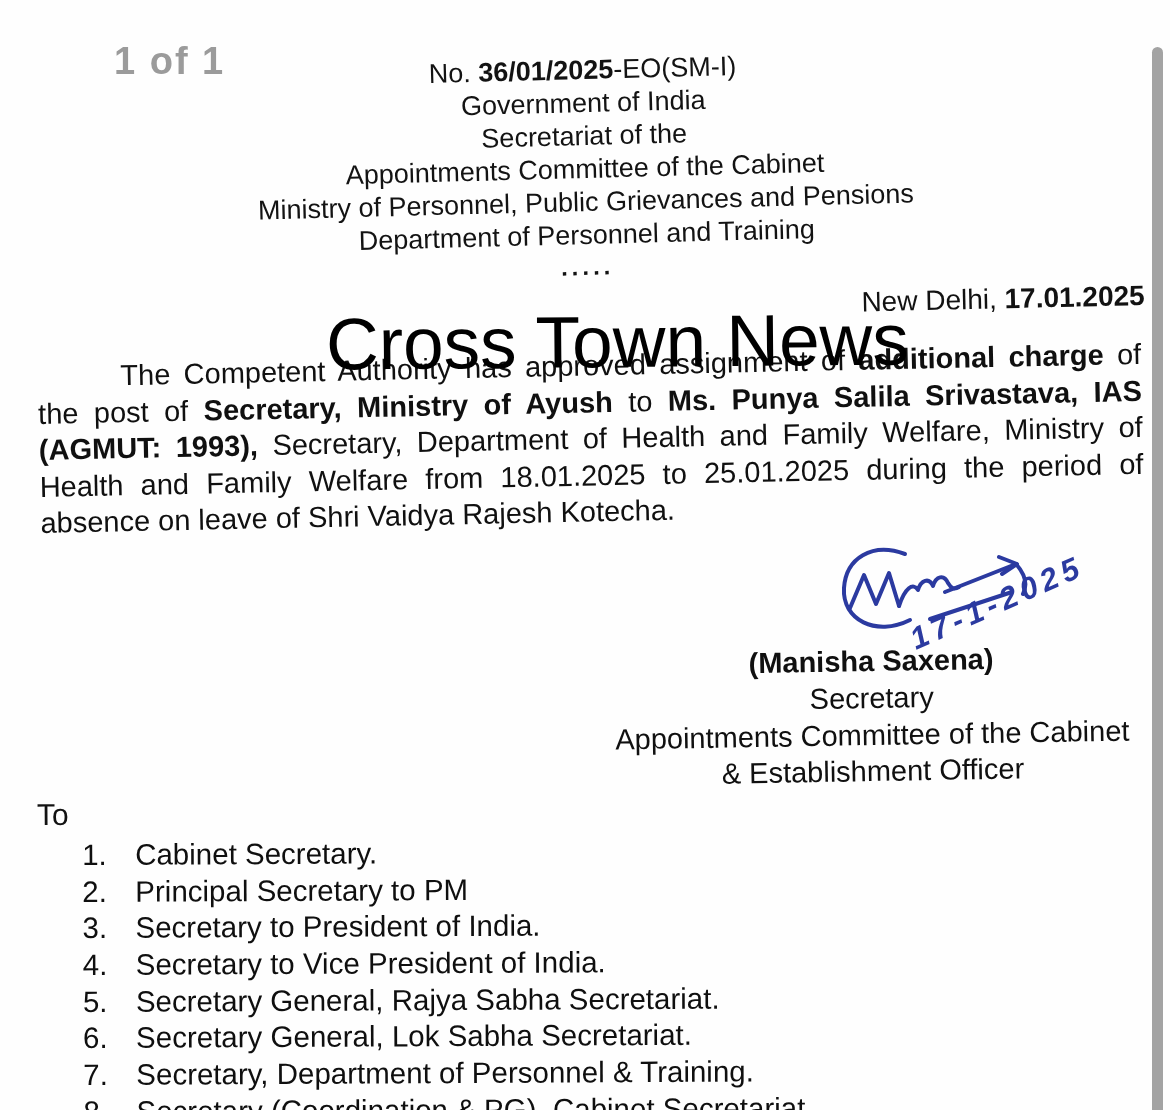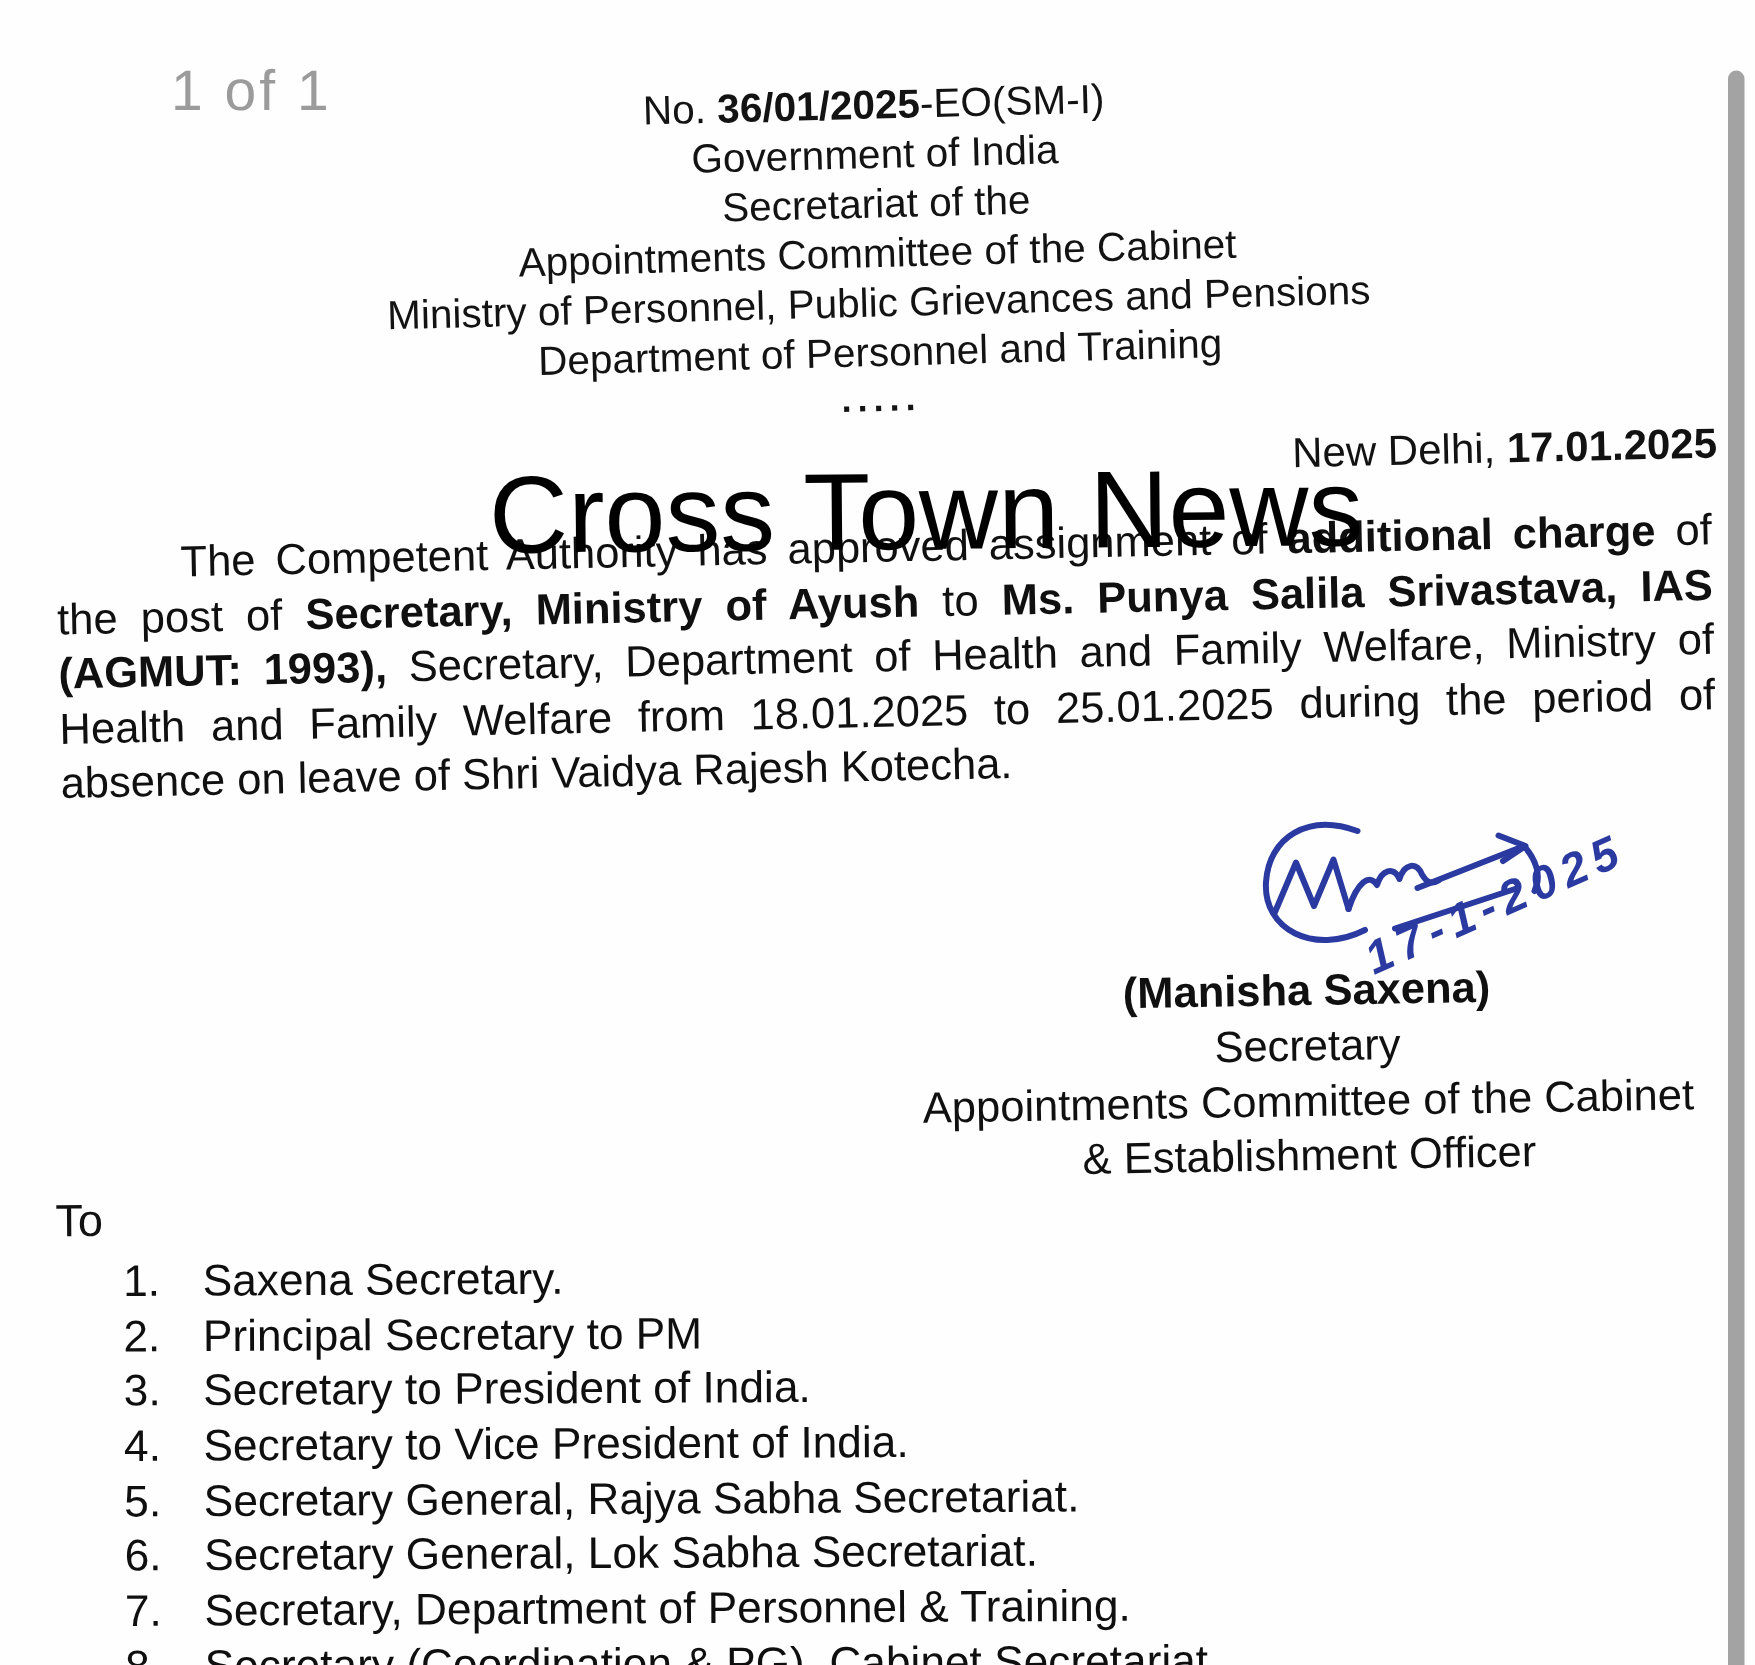--- a/index.html
+++ b/index.html
@@ -17,21 +17,21 @@
     height: 1110px;
     background: #fefefe;
     color: #121212;
   }
   
   .page-indicator {
     position: absolute;
     left: 114px;
     top: 40px;
     font-size: 38px;
-    font-weight: normal;
+    font-weight: bold;
     color: #9b9b9b;
     letter-spacing: 2px;
   }
   
   .doc-header {
     position: absolute;
     left: 0;
     top: 54px;
     width: 1170px;
     text-align: center;
@@ -202,21 +202,21 @@
     <div>Secretary</div>
     <div>Appointments Committee of the Cabinet</div>
     <div>&amp; Establishment Officer</div>
   </div>
 
   <div class="to-label">To</div>
 
   <div class="dist-list">
     <div class="dist-row">
         <span class="dist-num">1.</span>
-        <span class="dist-text">Saxena Secretary.</span>
+        <span class="dist-text">Cabinet Secretary.</span>
       </div>
     <div class="dist-row">
         <span class="dist-num">2.</span>
         <span class="dist-text">Principal Secretary to PM</span>
       </div>
     <div class="dist-row">
         <span class="dist-num">3.</span>
         <span class="dist-text">Secretary to President of India.</span>
       </div>
     <div class="dist-row">

